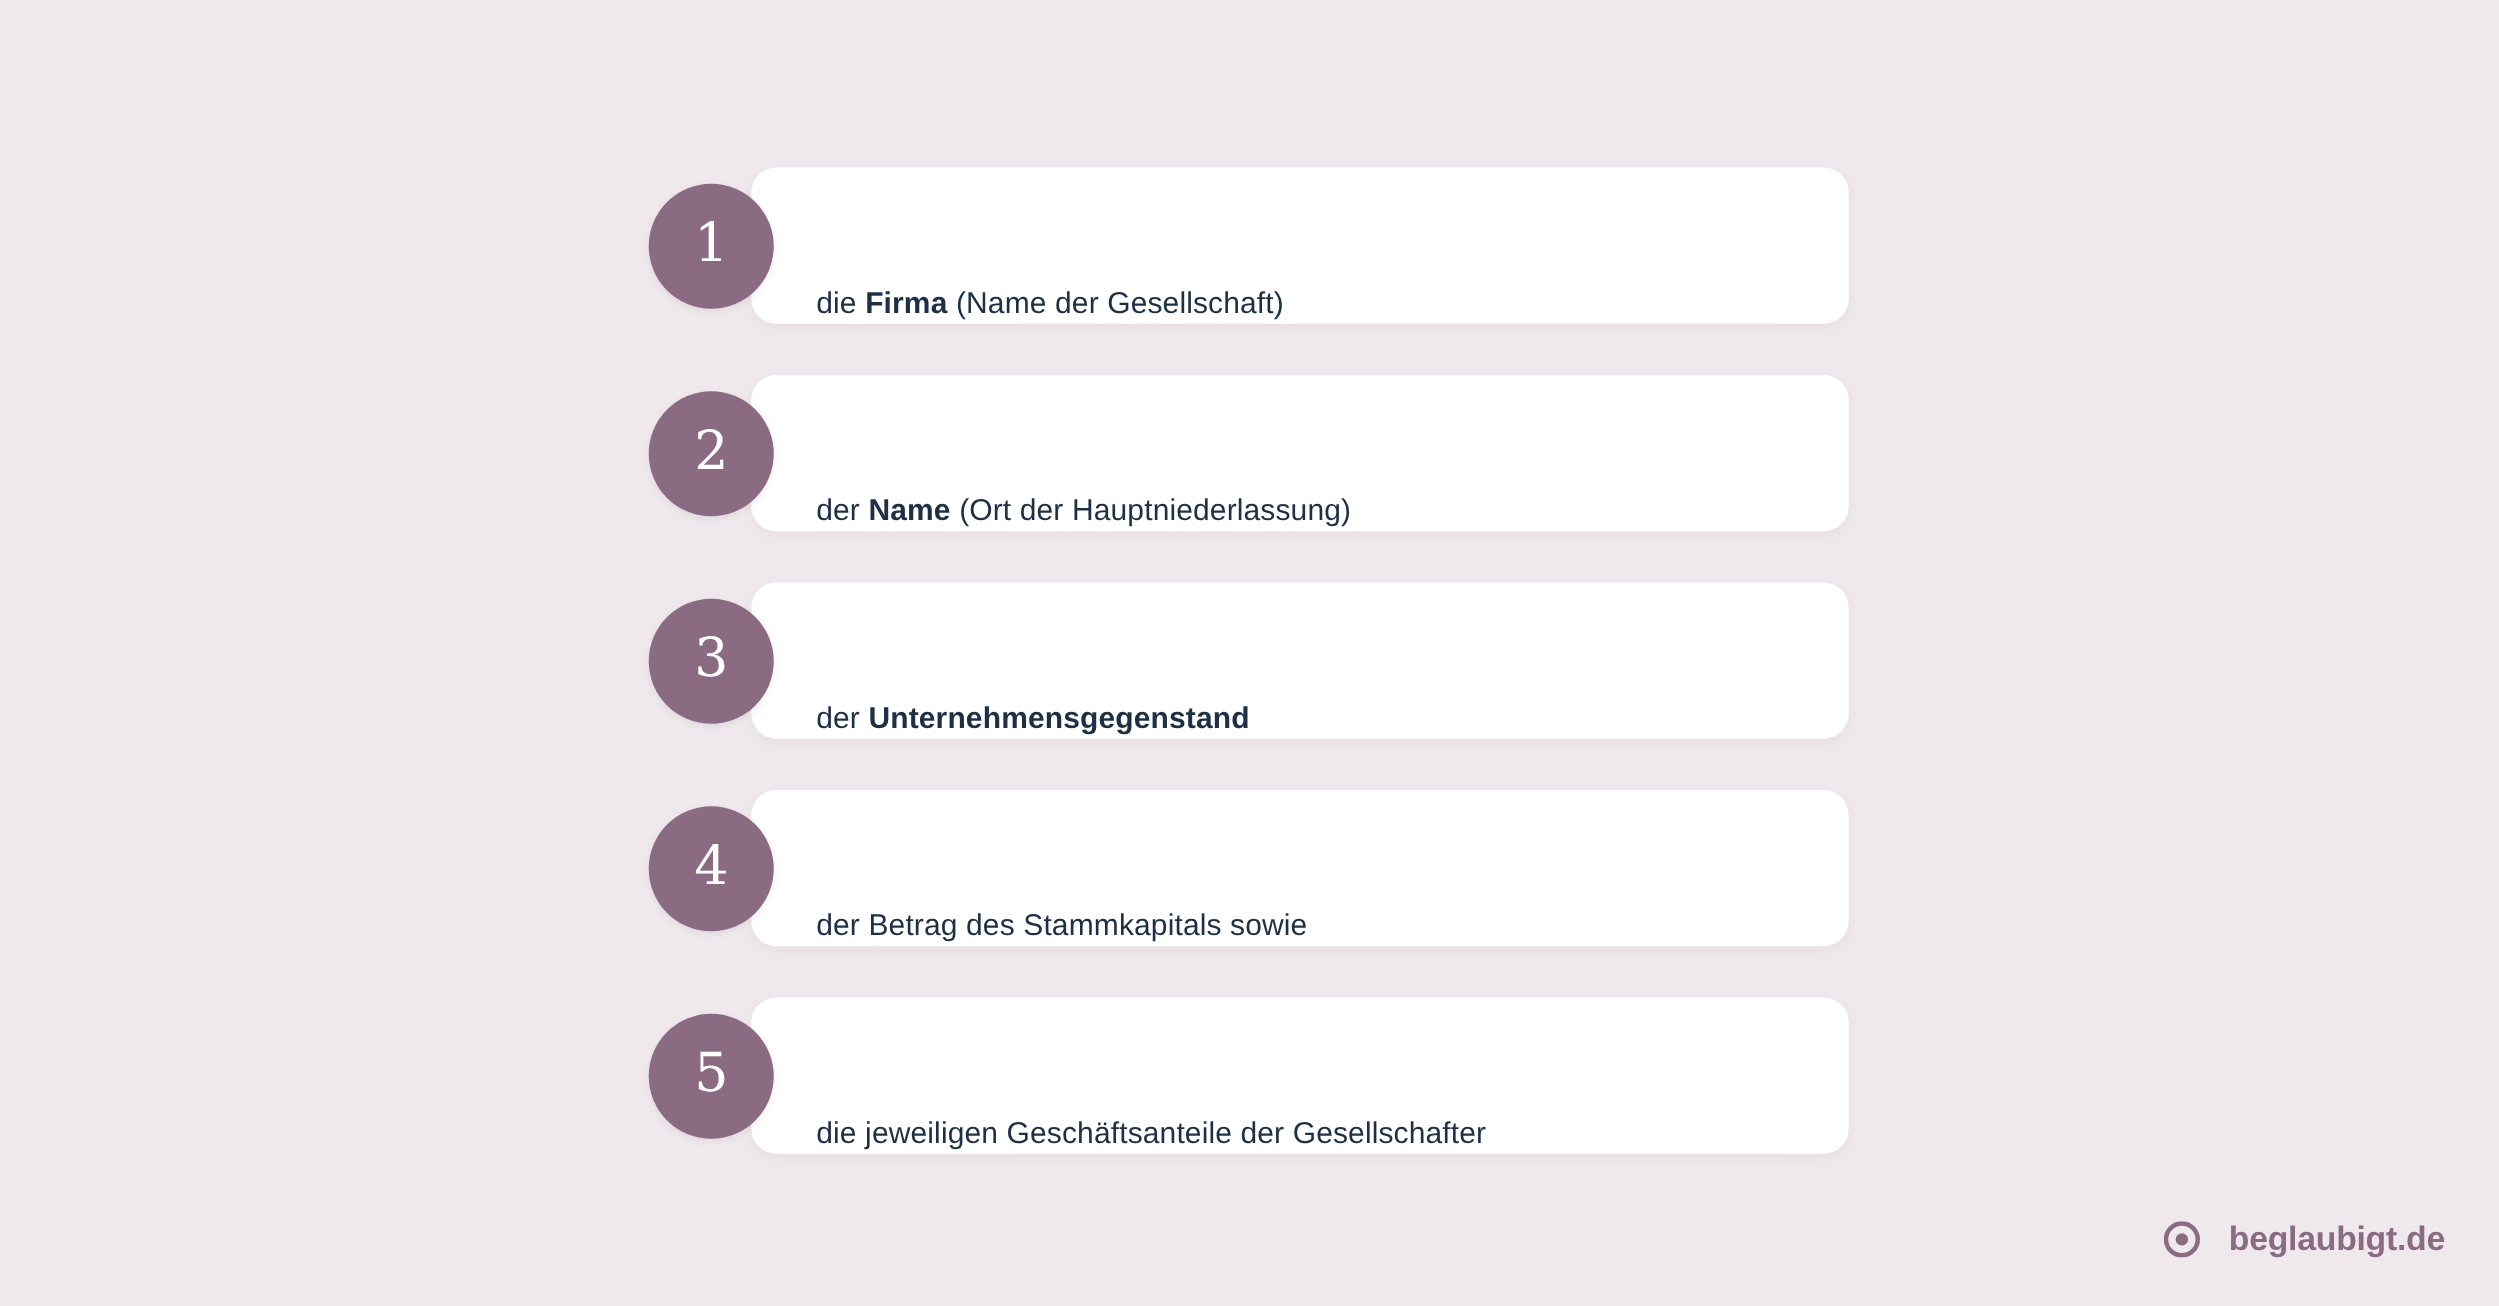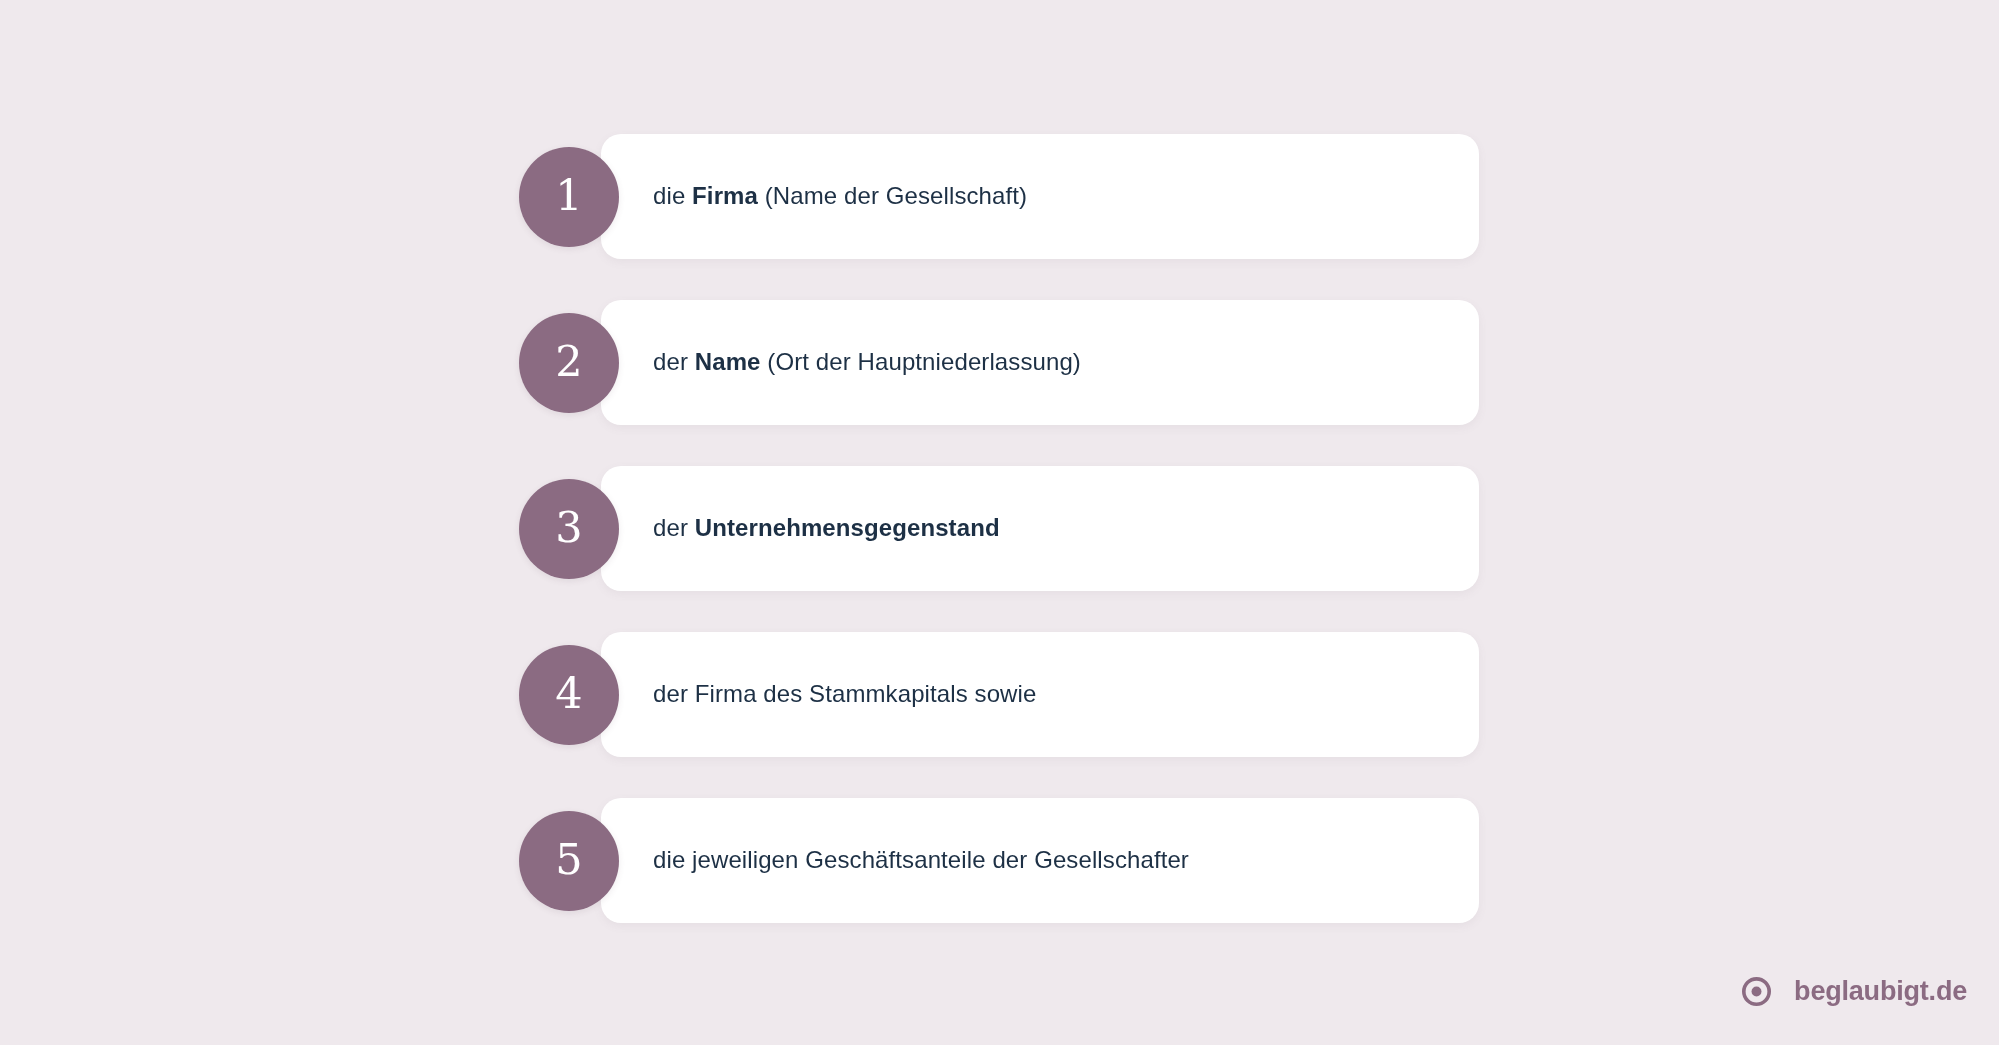--- a/index.html
+++ b/index.html
@@ -61,40 +61,40 @@
     box-sizing: border-box;
   }
 
   .card {
     margin-left: -18px;
     flex: 1 1 auto;
     height: 125px;
     background: #ffffff;
     border-radius: 20px;
     display: flex;
-    align-items: center;
+    align-items: flex-end;
     padding: 0 34px 0 52px;
     box-sizing: border-box;
     box-shadow: 0 3px 10px rgba(120, 95, 115, 0.07);
   }
 
   .card-text {
     color: #1d3045;
     font-size: 24px;
     line-height: 1.35;
     letter-spacing: 0.1px;
     font-weight: 400;
   }
   .card-text b {
     font-weight: 700;
   }
 
   .brand {
     position: absolute;
-    right: 32px;
+    right: 43px;
     bottom: 38px;
     display: flex;
     align-items: center;
     gap: 23px;
   }
   .brand-mark {
     width: 29px;
     height: 29px;
     flex: 0 0 auto;
     display: block;
@@ -130,21 +130,21 @@
     <div class="row">
       <div class="badge">3</div>
       <div class="card">
         <div class="card-text"><span>der </span><b>Unternehmensgegenstand</b><span></span></div>
       </div>
     </div>
 
     <div class="row">
       <div class="badge">4</div>
       <div class="card">
-        <div class="card-text"><span>der Firma des Stammkapitals sowie</span><b></b><span></span></div>
+        <div class="card-text"><span>der Betrag des Stammkapitals sowie</span><b></b><span></span></div>
       </div>
     </div>
 
     <div class="row">
       <div class="badge">5</div>
       <div class="card">
         <div class="card-text"><span>die jeweiligen Geschäftsanteile der Gesellschafter</span><b></b><span></span></div>
       </div>
     </div>
 

